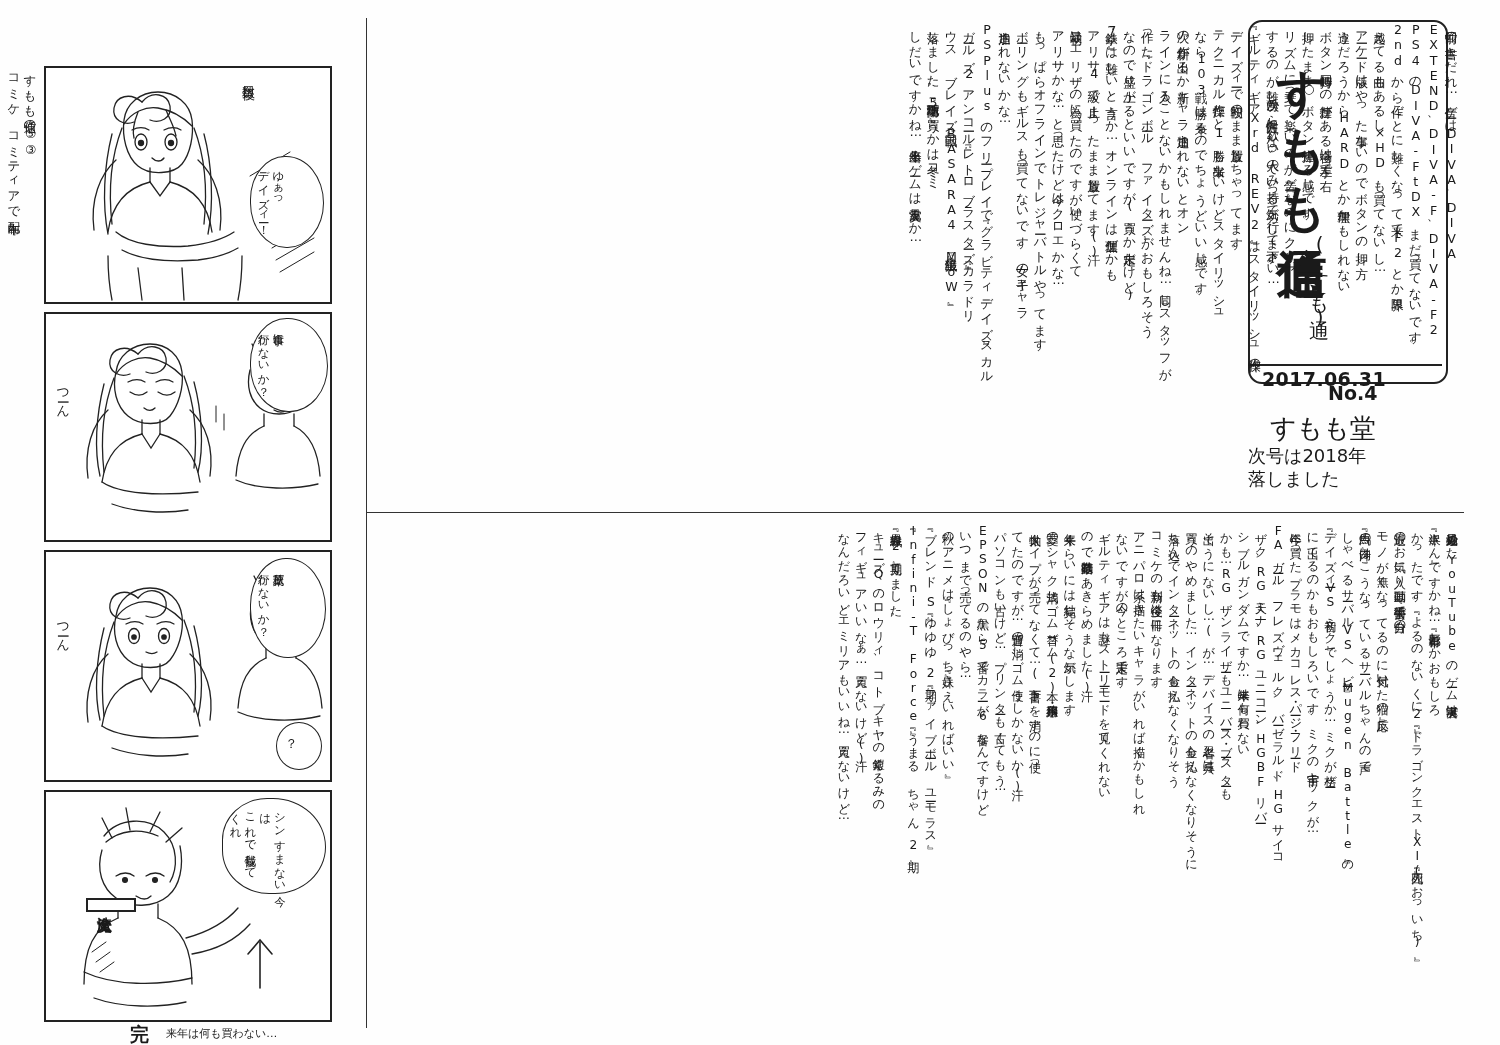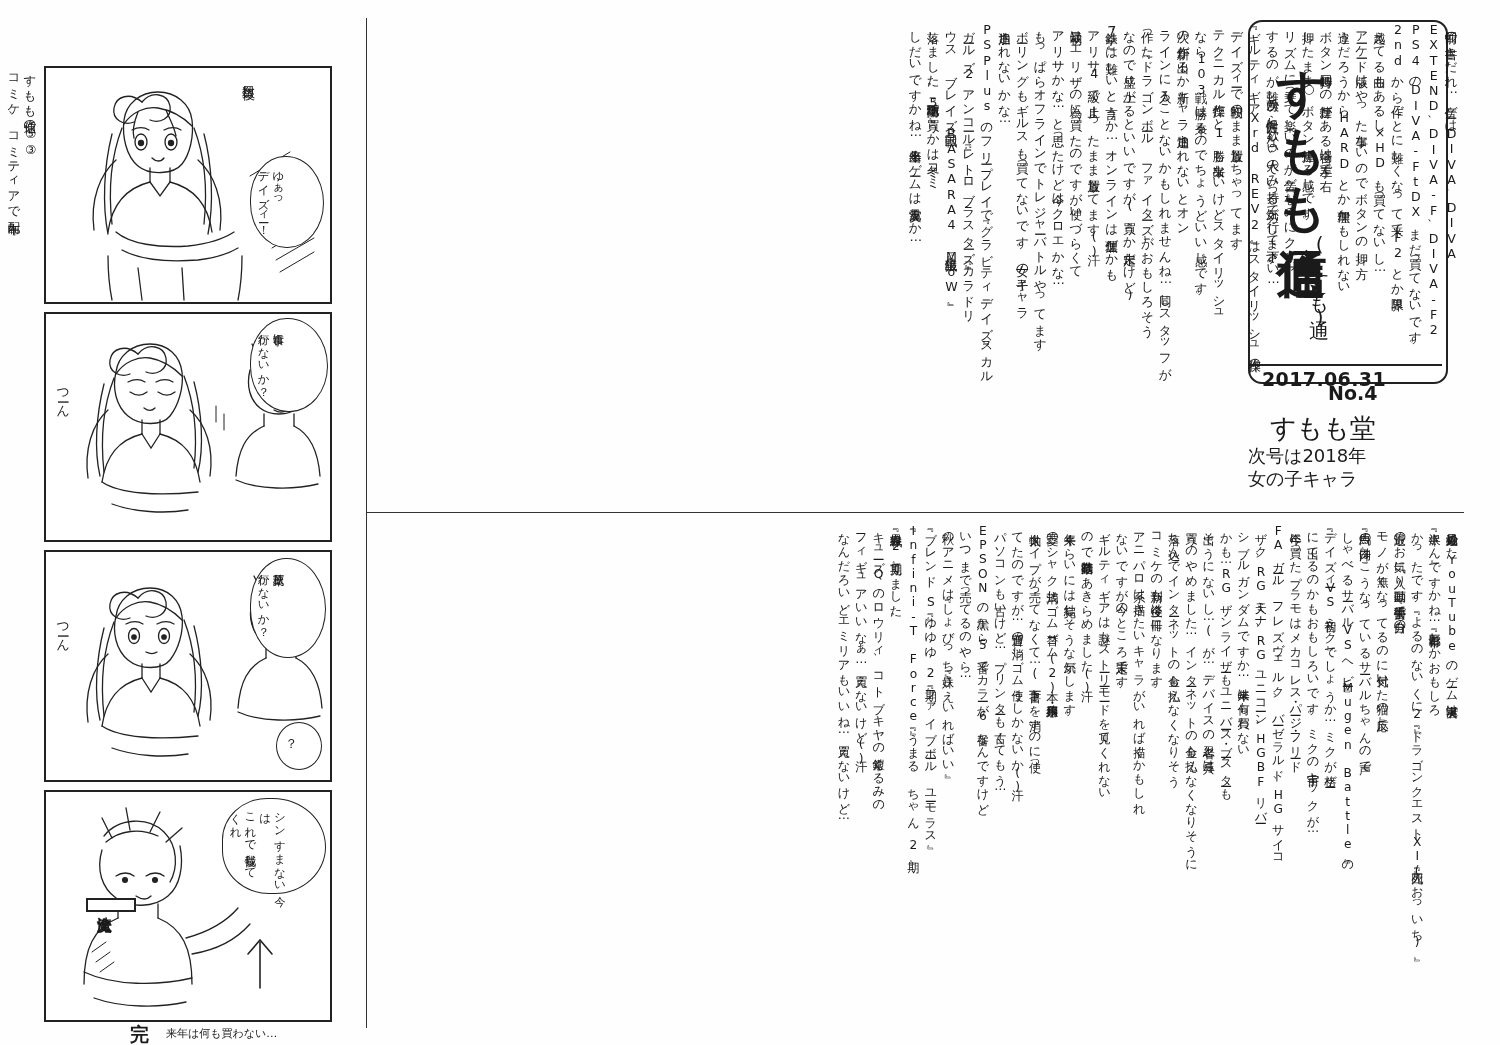--- a/index.html
+++ b/index.html
@@ -464,21 +464,21 @@
   <div class="masthead">
     <div class="masthead-frame"></div>
     <div class="vtext mast-kana">次号から欲しい人のみ持って行って下さい…</div>
     <div class="vtext mast-title">すもも通信</div>
     <div class="vtext mast-sub">(すも通)</div>
     <div class="mast-rule"></div>
     <div class="mast-no">No.4</div>
     <div class="mast-date">2017.06.31</div>
     <div class="mast-pub">すもも堂</div>
     <div class="mast-next" style="white-space:pre-line;">次号は2018年
-女の子キャラ</div>
+落しました</div>
   </div>
 
   <div class="divider-h" style="left:366px; top:512px; width:1098px;"></div>
   <div class="divider-v" style="left:366px; top:18px; height:1010px;"></div>
 
   <div class="article" style="left:374px; top:22px; width:1086px; height:480px;">
     <div class="vtext col" style="height:470px">前回の書きだれ…音ゲーはDIVA、DIVA</div>
     <div class="vtext col" style="height:470px">EXTEND、DIVA-F、DIVA-F2</div>
     <div class="vtext col" style="height:470px">PS4のDIVA-FtDXまだ買ってないです。</div>
     <div class="vtext col" style="height:470px">2ndから作ごとに難しくなって来てF2とか限界</div>

